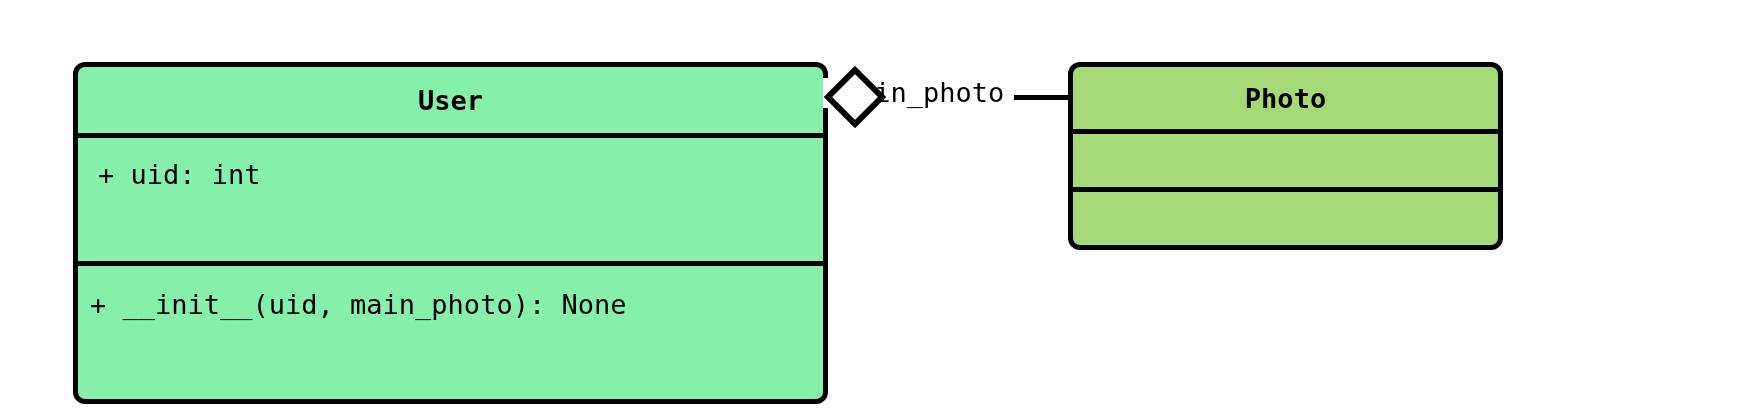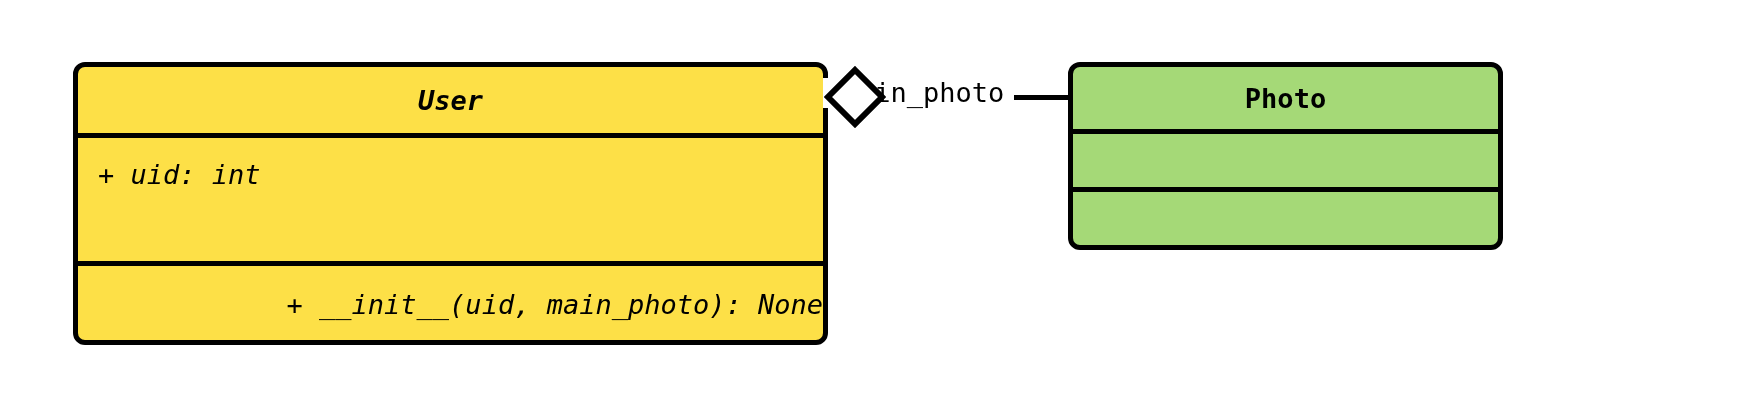--- a/index.html
+++ b/index.html
@@ -61,27 +61,26 @@
   }
   .member-line b {
     font-weight: bold;
   }
 
   
   #class-user {
     left: 73px;
     top: 62px;
     width: 755px;
-    height: 283px;
-    background: #fde047;
-    font-style: italic;
+    height: 342px;
+    background: #86efac;
   }
   #class-user .c-title   { height: 66px; }
   #class-user .c-attrs   { height: 128px; padding: 22px 12px 0 20px; }
-  #class-user .c-methods { height: 84px;  padding: 24px 0 0 20px; text-align: right; }
+  #class-user .c-methods { height: 84px;  padding: 24px 0 0 12px; }
 
   
   #class-photo {
     left: 1068px;
     top: 62px;
     width: 435px;
     height: 188px;
     background: #a5d977;
   }
   #class-photo .c-title   { height: 62px; }

